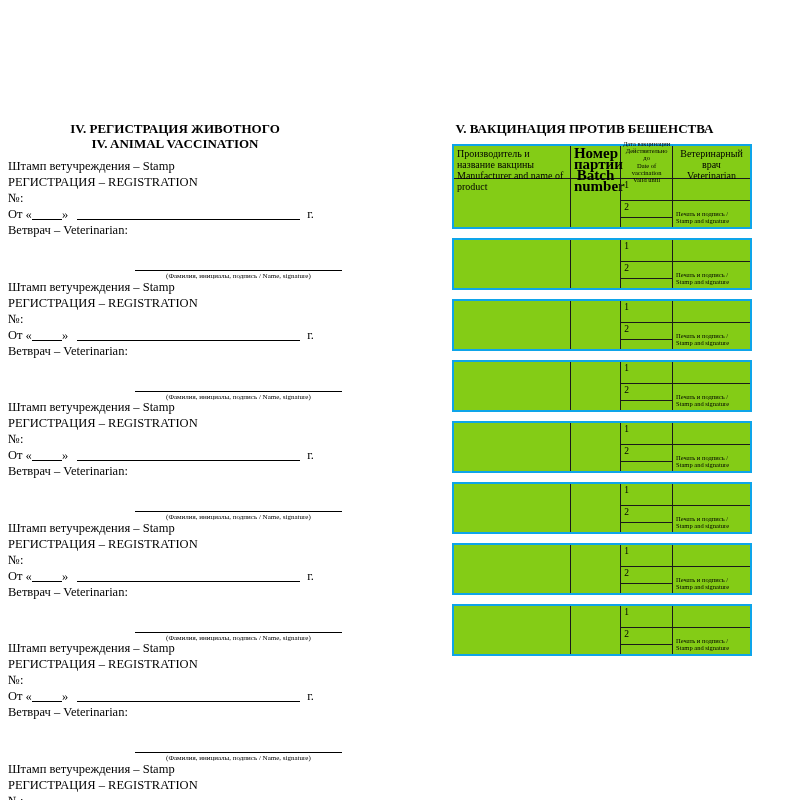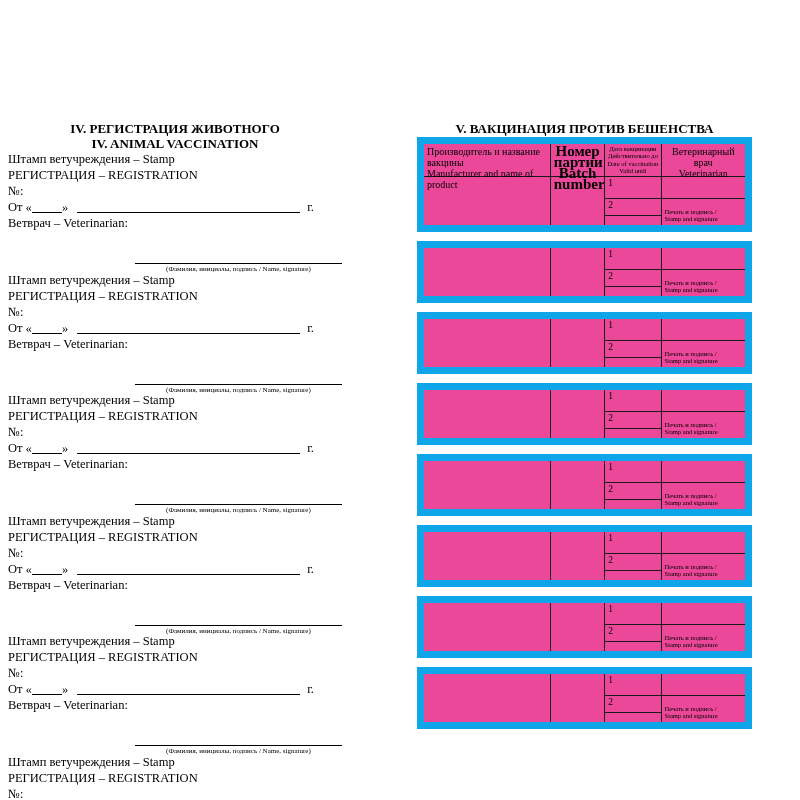--- a/index.html
+++ b/index.html
@@ -5,36 +5,36 @@
   html,body{margin:0;padding:0;}
   body{
     width:800px;height:800px;background:#ffffff;position:relative;
     font-family:"Liberation Serif","DejaVu Serif",serif;color:#000;
     -webkit-font-smoothing:antialiased;
   }
   .col{position:absolute;top:122px;}
   #left-col{left:8px;width:334px;}
   #right-col{left:417px;width:335px;}
 
-  .section-title{text-align:center;font-weight:bold;font-size:13px;line-height:14.5px;margin-bottom:0;}
+  .section-title{text-align:center;font-weight:bold;font-size:13px;line-height:14.5px;margin-bottom:7px;}
 
   
   .reg-block{margin-bottom:5.5px;font-size:12.5px;line-height:16px;}
   .reg-line{white-space:pre;}
   .date-line{display:flex;padding-right:28px;}
   .blank{border-bottom:1px solid #000;margin-bottom:2px;}
   .blank-day{width:30px;}
   .blank-date{flex:1;margin-left:6px;margin-right:4px;}
   .vet-line{display:flex;}
   .vet-fill{flex:1;position:relative;border-bottom:1px solid #000;margin-bottom:2px;margin-left:7px;}
   .vet-hint{position:absolute;top:100%;left:0;right:0;text-align:center;
     font-size:7px;line-height:8px;padding-top:2px;white-space:nowrap;}
 
   
-  .vac-block{border:7px solid #0ea5e9;box-sizing:border-box;background:#ec4899;}
+  .vac-block{border:2px solid #0ea5e9;box-sizing:border-box;background:#84cc16;margin-left:35px;}
   .vac-block.standalone{margin-top:9px;}
   .vac-header{display:flex;height:33px;border-bottom:1px solid #1a1a1a;box-sizing:border-box;}
   .hc{box-sizing:border-box;display:flex;flex-direction:column;justify-content:space-between;
       padding:2px 3px;border-right:1px solid #1a1a1a;}
   .hc:last-child{border-right:none;}
   .hc1{width:39.5%;font-size:10px;line-height:11px;}
   .hc2{width:17%;font-size:15px;line-height:11px;text-align:center;font-weight:bold;}
   .hc3{width:17.5%;font-size:6.5px;line-height:7.2px;text-align:center;justify-content:center;padding:1px 1px;}
   .hc4{flex:1;font-size:10px;line-height:11px;text-align:center;}
 

